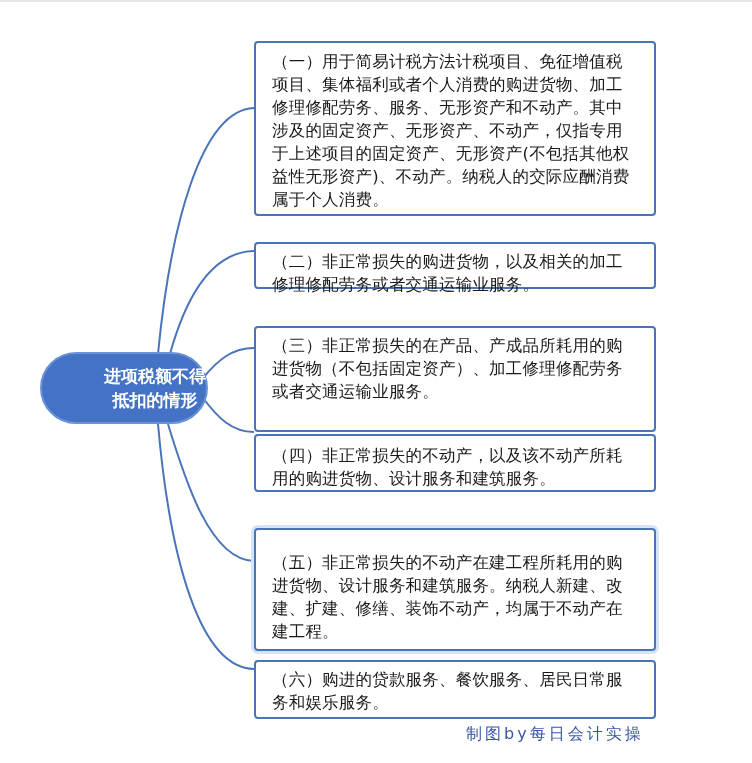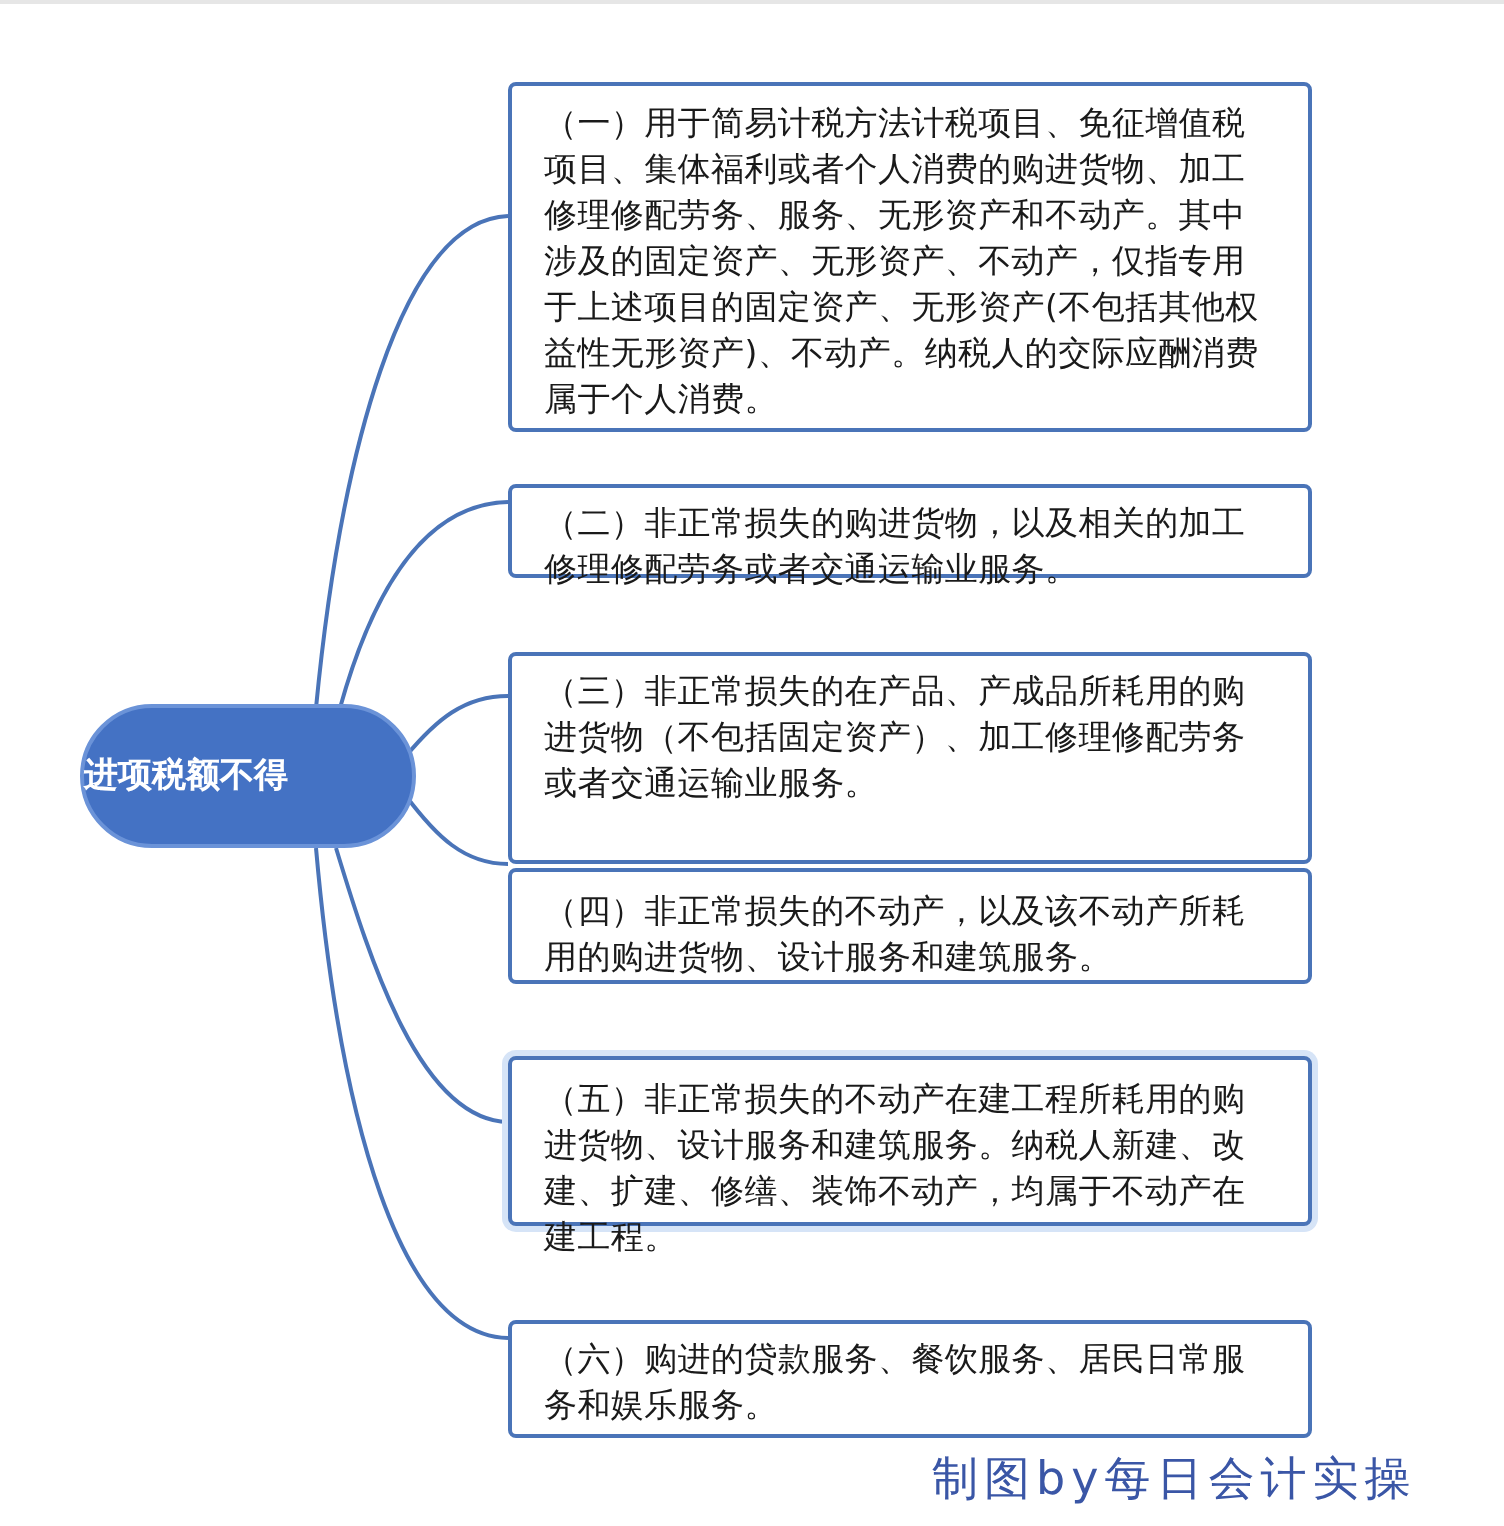--- a/index.html
+++ b/index.html
@@ -7,41 +7,41 @@
     width:752px; height:763px; position:relative; overflow:hidden;
     background:#ffffff;
     font-family:"DejaVu Sans", "Liberation Sans", sans-serif;
   }
   .topline { position:absolute; left:0; top:0; width:752px; height:2px; background:#e6e6e6; }
   svg.connectors { position:absolute; left:0; top:0; width:752px; height:763px; }
   .root {
     position:absolute; left:40px; top:352px; width:168px; height:72px;
     background:#4472c4; border:2px solid #6b93d8; border-radius:36px;
     box-sizing:border-box; color:#ffffff;
-    display:flex; align-items:center; justify-content:flex-start; text-align:center;
+    display:flex; align-items:center; justify-content:flex-end; text-align:center;
     font-size:17px; font-weight:bold; line-height:24px;
   }
   .node {
     position:absolute; left:254px; width:402px;
     border:2px solid #4a74b8; border-radius:4px; background:#ffffff;
     box-sizing:border-box; padding:6px 18px 6px 16px;
     font-size:16.5px; line-height:23px; color:#1a1a1a;
     letter-spacing:0.2px;
     margin-top:20px;
   }
   .node.selected { box-shadow:0 0 0 3px #d6e4f7; }
   .n1 { top:21px; height:175px; padding-top:7px; }
   .n2 { top:222px; height:47px; }
   .n3 { top:306px; height:106px; }
   .n4 { top:414px; height:58px; padding-top:8px; }
-  .n5 { top:508px; height:85px; padding-top:8px; }
+  .n5 { top:508px; height:123px; padding-top:21px; }
   .n6 { top:640px; height:59px; }
   .credit {
     position:absolute; left:466px; top:724px;
-    color:#3a56a6; font-size:23px; letter-spacing:3px;
+    color:#3a56a6; font-size:16px; letter-spacing:3px;
   }
 </style>
 </head>
 <body>
 
 <div class="topline"></div>
 
 <svg class="connectors" viewBox="0 0 752 763">
   <g fill="none" stroke="#4a74b8" stroke-width="2">
     <path d="M158,354 C170,230 200,110 254,108"></path>
@@ -49,20 +49,21 @@
     <path d="M203,378 C218,360 232,348 254,348"></path>
     <path d="M203,398 C218,418 232,432 254,432"></path>
     <path d="M168,424 C185,480 210,560 254,561"></path>
     <path d="M158,424 C170,560 200,668 254,669"></path>
   </g>
 </svg>
 
 <div class="root">
   <div>
     <div>进项税额不得</div>
+    <div>抵扣的情形</div>
   </div>
 </div>
 
 <div class="node n1">
   <span>（一）用于简易计税方法计税项目、免征增值税项目、集体福利或者个人消费的购进货物、加工修理修配劳务、服务、无形资产和不动产。其中涉及的固定资产、无形资产、不动产，仅指专用于上述项目的固定资产、无形资产(不包括其他权益性无形资产)、不动产。纳税人的交际应酬消费属于个人消费。</span>
 </div>
 <div class="node n2">
   <span>（二）非正常损失的购进货物，以及相关的加工修理修配劳务或者交通运输业服务。</span>
 </div>
 <div class="node n3">

